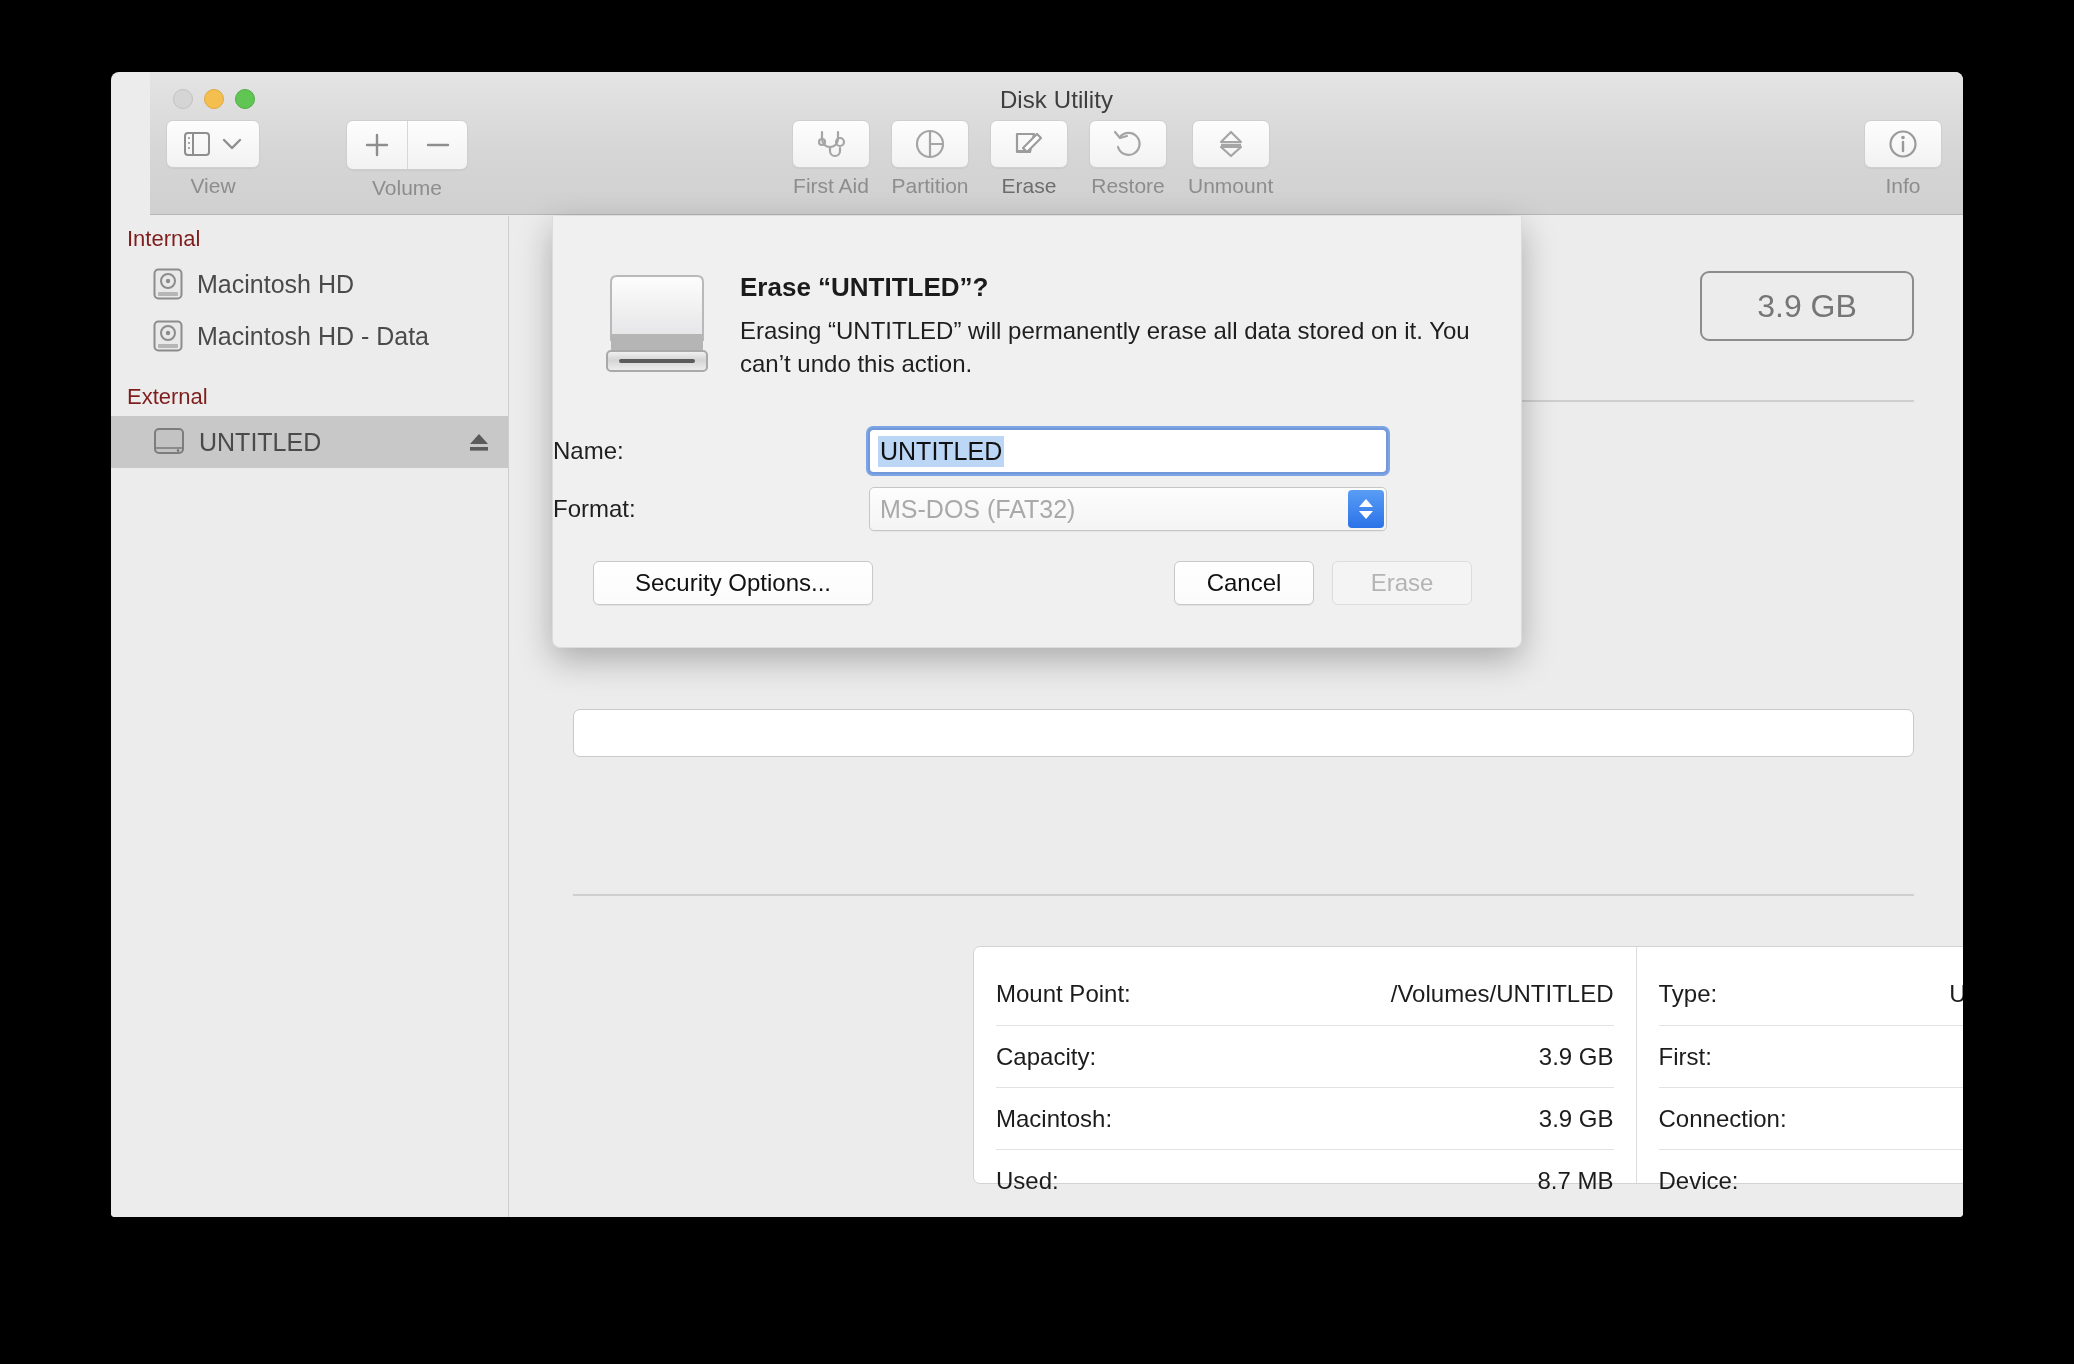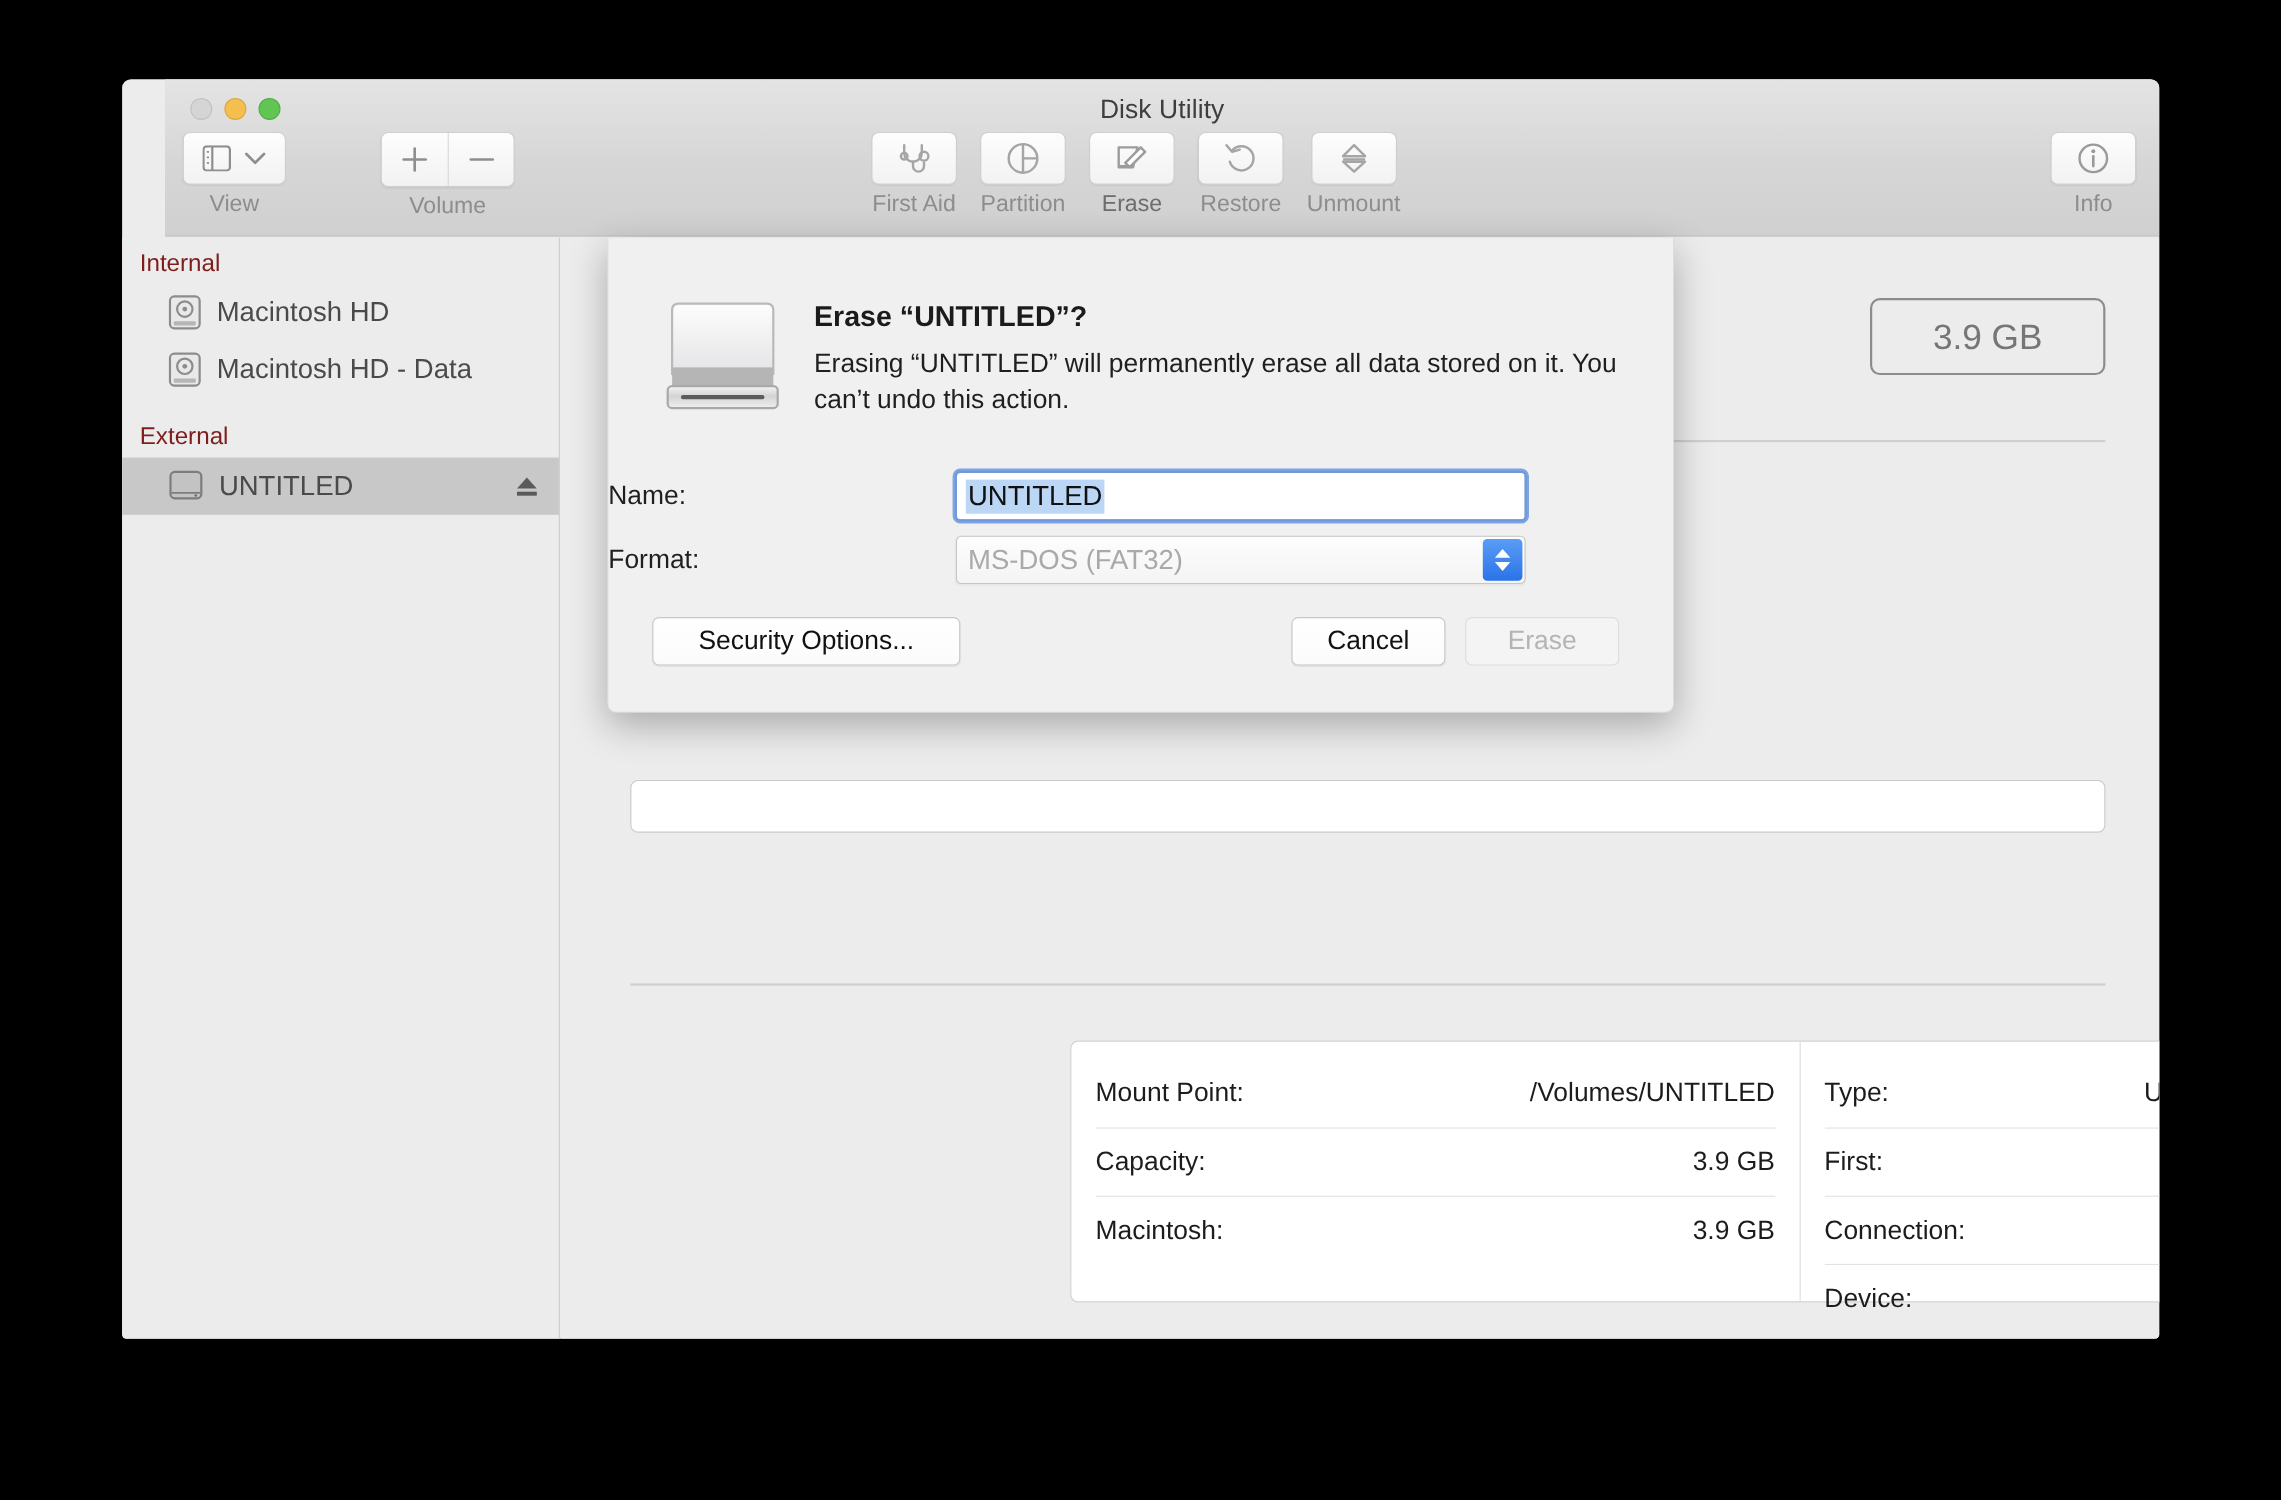--- a/index.html
+++ b/index.html
@@ -454,20 +454,24 @@
             <span>Mount Point:</span>
             <span class="info-val">/Volumes/UNTITLED</span>
           </div>
           <div class="info-row">
             <span>Capacity:</span>
             <span class="info-val">3.9 GB</span>
           </div>
           <div class="info-row">
             <span>Macintosh:</span>
             <span class="info-val">3.9 GB</span>
+          </div>
+          <div class="info-row">
+            <span>Used:</span>
+            <span class="info-val">8.7 MB</span>
           </div>
         </div>
         <div class="info-col">
           <div class="info-row">
             <span>Type:</span>
             <span class="info-val">USB External Physical Volume</span>
           </div>
           <div class="info-row">
             <span>First:</span>
 

